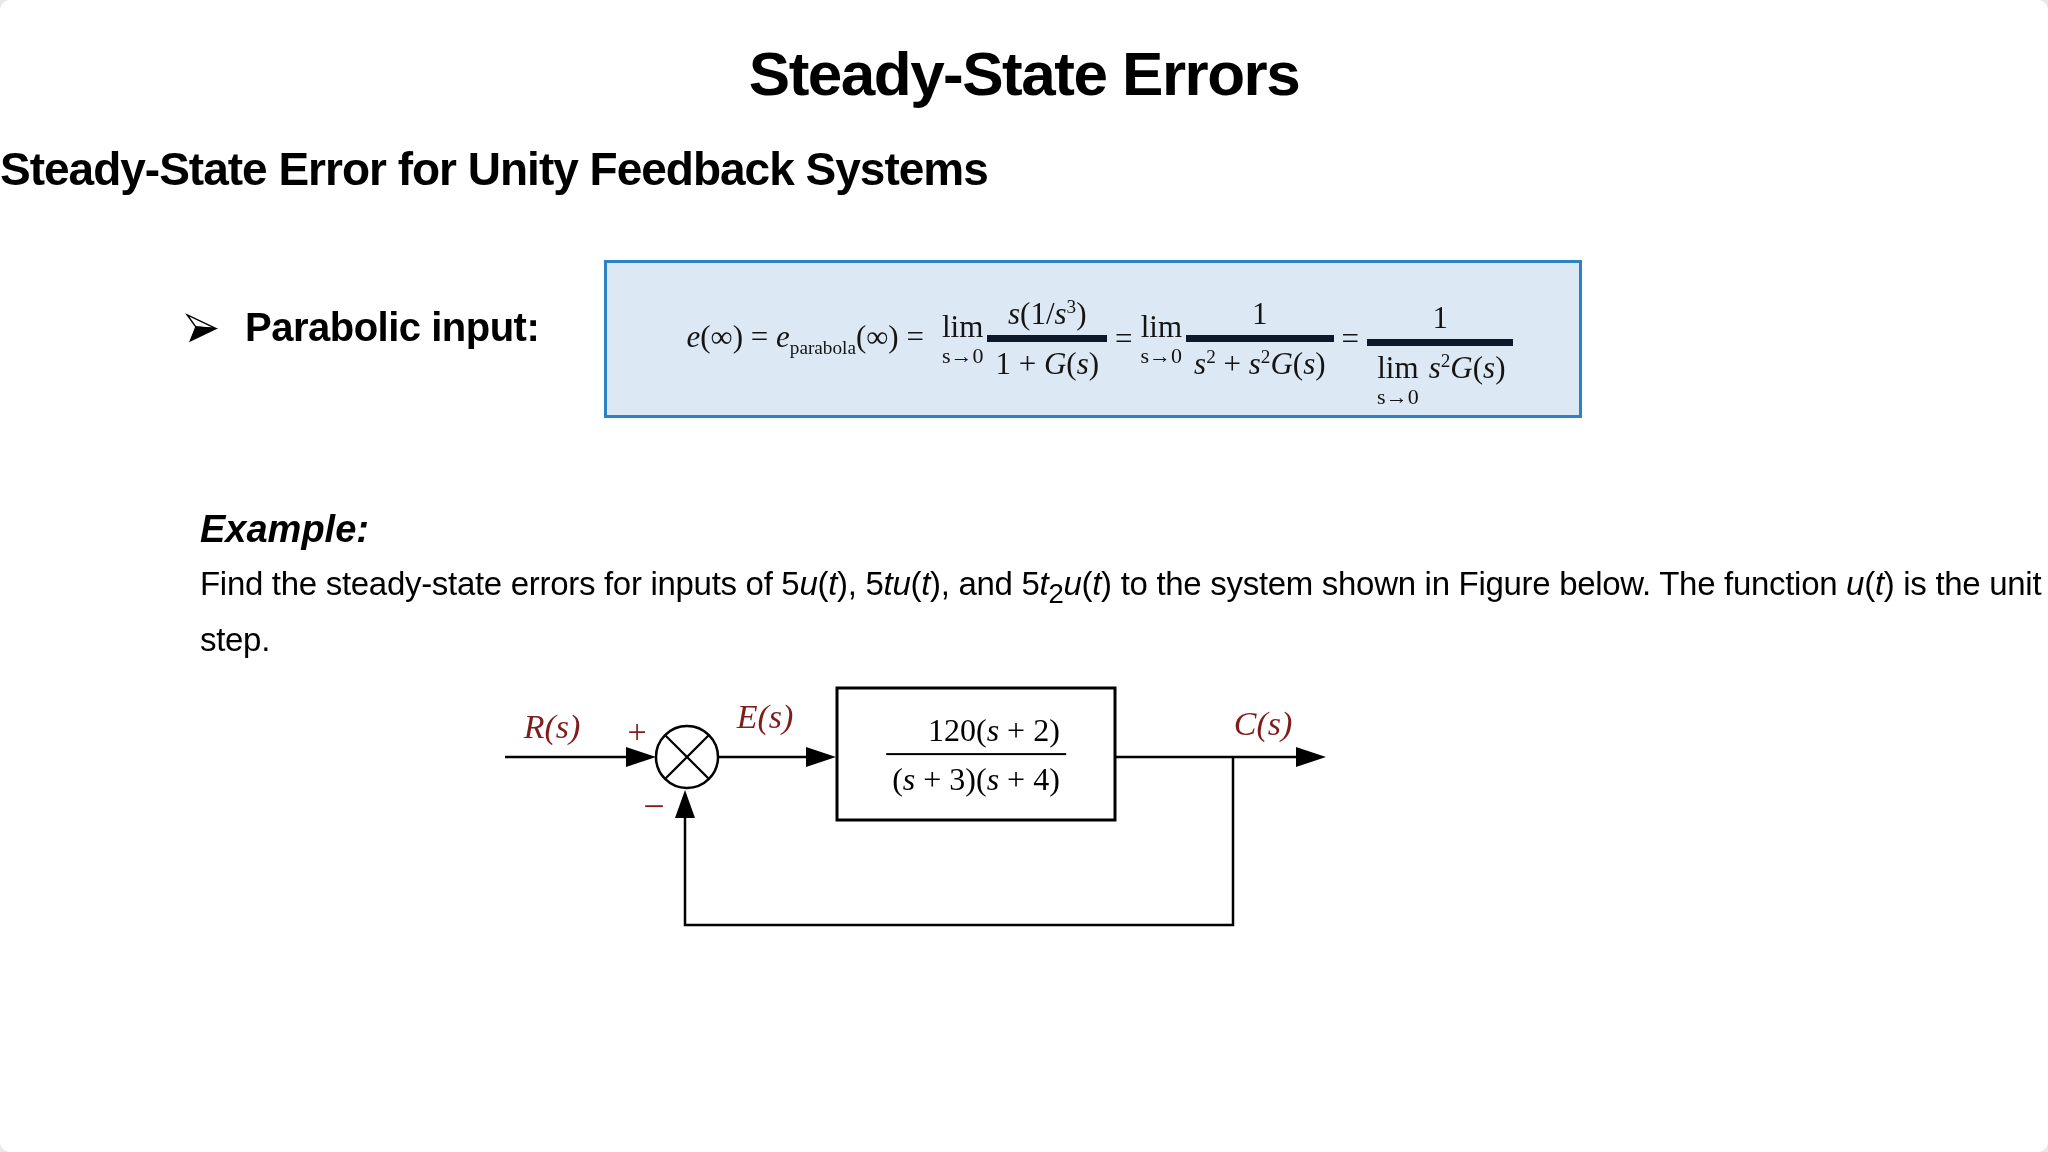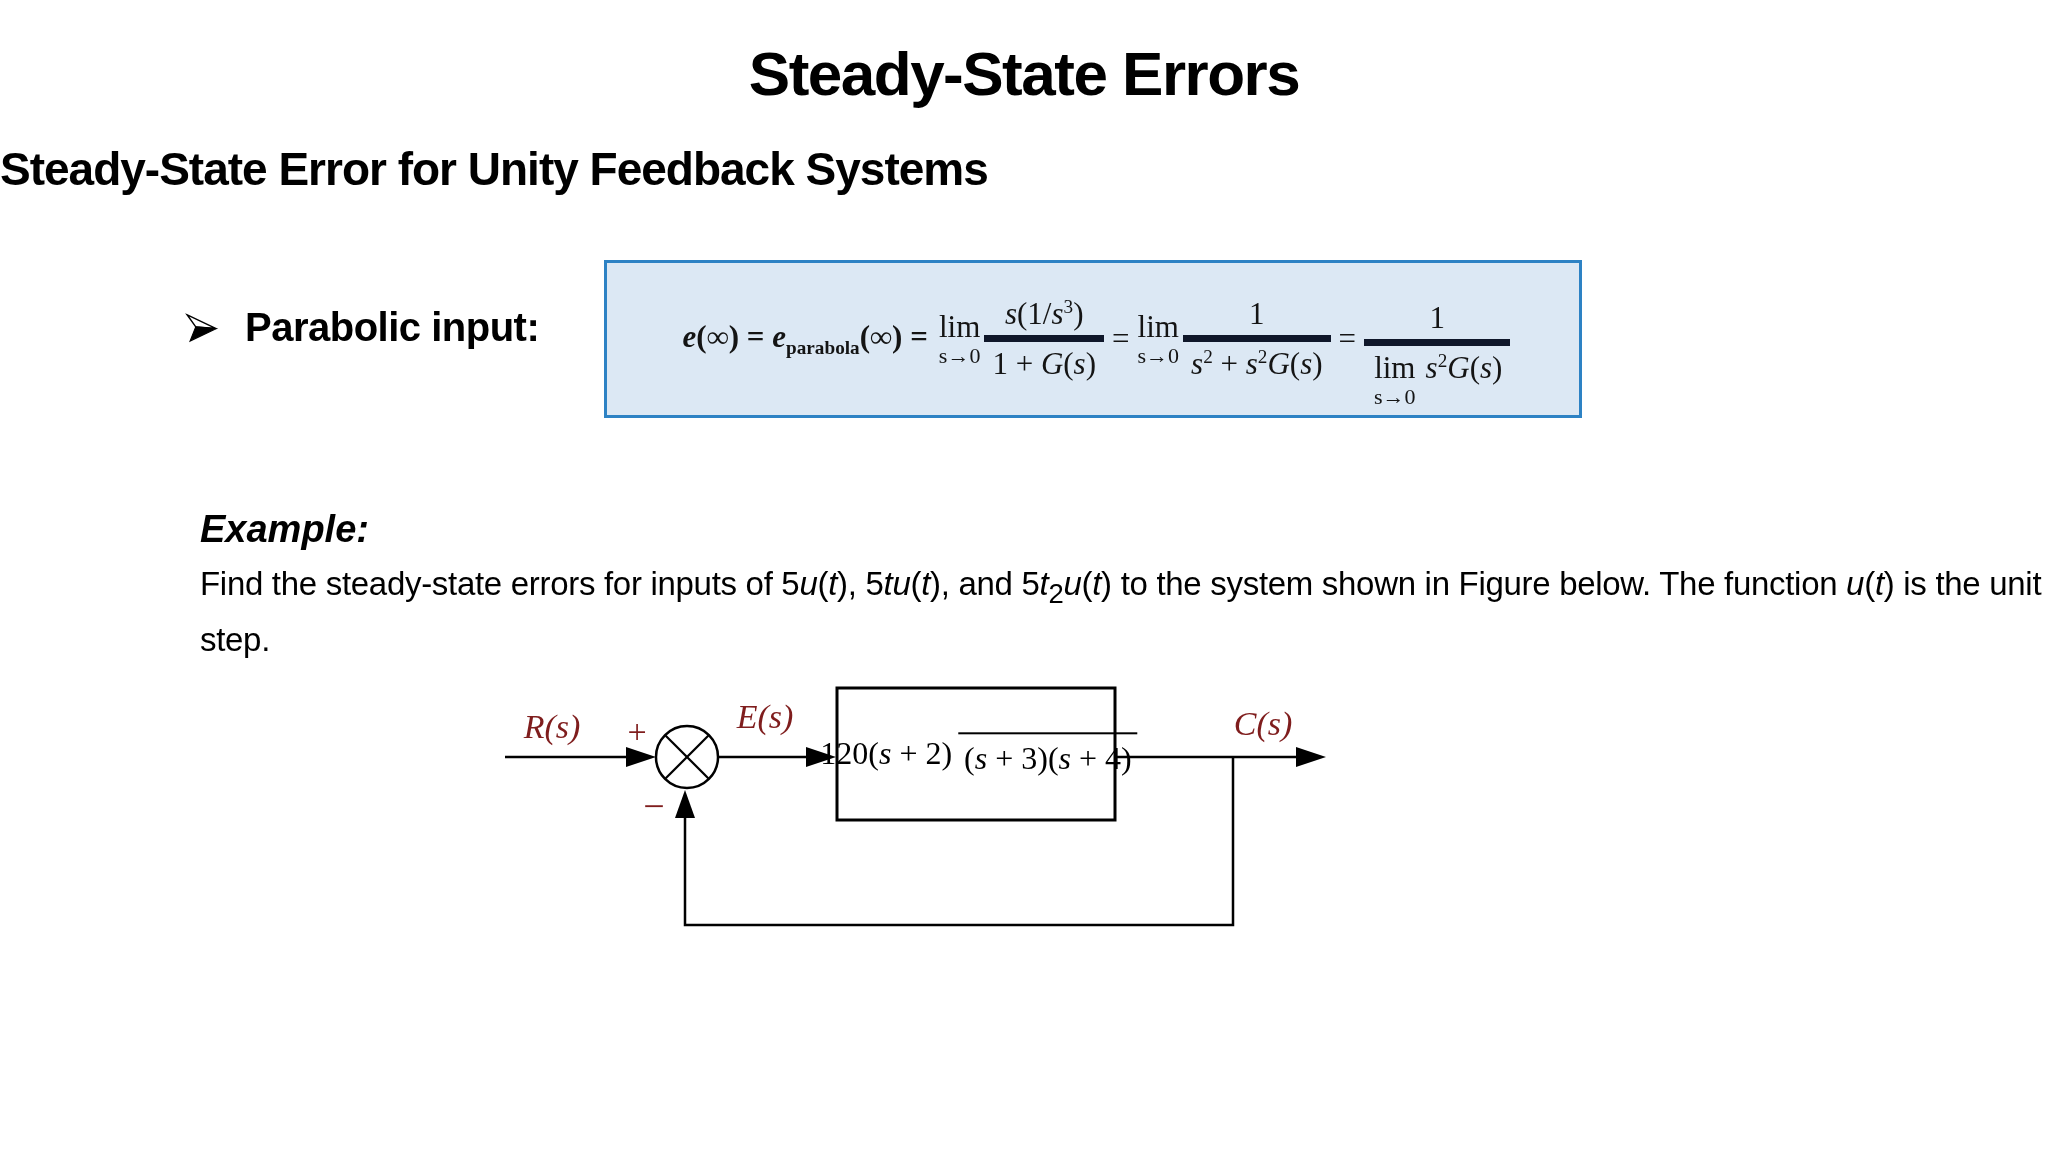--- a/index.html
+++ b/index.html
@@ -1,19 +1,19 @@
 <!DOCTYPE html>
 <html><head>
 <meta charset="utf-8">
 <style>
   html,body { margin:0; padding:0; background:#e8e8e8; }
   .slide {
     position:relative; width:2048px; height:1152px;
     background:#ffffff; overflow:hidden;
-    font-family:"Liberation Sans", sans-serif; color:#000;
+    font-family:"Liberation Sans", sans-serif; color:#000;border-radius:10px;
   }
 
   
   .title {
     position:absolute; top:38px; left:0; width:100%;
     text-align:center; font-size:62px; font-weight:bold;
     letter-spacing:-1.5px;
   }
   .subtitle {
     position:absolute; top:142px; left:0; width:100%;
@@ -33,21 +33,21 @@
   .formula-box {
     position:absolute; left:604px; top:260px; width:978px; height:158px;
     box-sizing:border-box;
     background:#dce8f4; border:3px solid #2d82c4;
     display:flex; align-items:center; justify-content:center;
     font-family:"Liberation Serif", serif; font-size:31px; color:#141414;
     white-space:nowrap;
   }
   .formula-box sub { font-size:0.62em; }
   .formula-box sup { font-size:0.62em; }
-  .f-piece { margin:0 9px;font-weight:bold; }
+  .f-piece { margin:0 16px; }
   .f-eq { margin:0 6px; }
   .limstack {
     display:inline-flex; flex-direction:column; align-items:center;
     line-height:1; margin:0 2px;
   }
   .limstack .limsub { font-size:22px; margin-top:3px; }
   .frac { display:inline-flex; flex-direction:column; align-items:center; margin:0 2px; }
   .frac .num { padding:0 8px; margin-bottom:3px; line-height:1.15; }
   .frac .den { border-top:7px solid #0f172a; padding:4px 8px 0 8px; line-height:1.15; }
   .den-row { display:flex; align-items:baseline; gap:8px; }
@@ -64,21 +64,21 @@
   .diagram-svg { position:absolute; left:0; top:0; width:2048px; height:1152px; pointer-events:none; }
   .dlabel {
     position:absolute; transform:translate(-50%,-50%);
     font-family:"Liberation Serif", serif; font-size:34px; color:#7f1d1d;
     white-space:nowrap;
   }
   .dlabel.it { font-style:italic; }
   .block-frac {
     position:absolute; left:976px; top:755px; transform:translate(-50%,-50%);
     font-family:"Liberation Serif", serif; font-size:32px; color:#000;
-    display:flex; flex-direction:row; align-items:center; text-align:center;
+    display:flex; flex-direction:column; align-items:flex-end; text-align:center;
   }
   .block-frac .bnum { padding:0 6px; margin-bottom:4px; line-height:1.2; }
   .block-frac .bden { border-top:2.5px solid #000; padding:5px 6px 0 6px; line-height:1.2; }
 </style>
 </head>
 <body>
 
 <div class="slide">
 
   <div class="title">Steady-State Errors</div>

